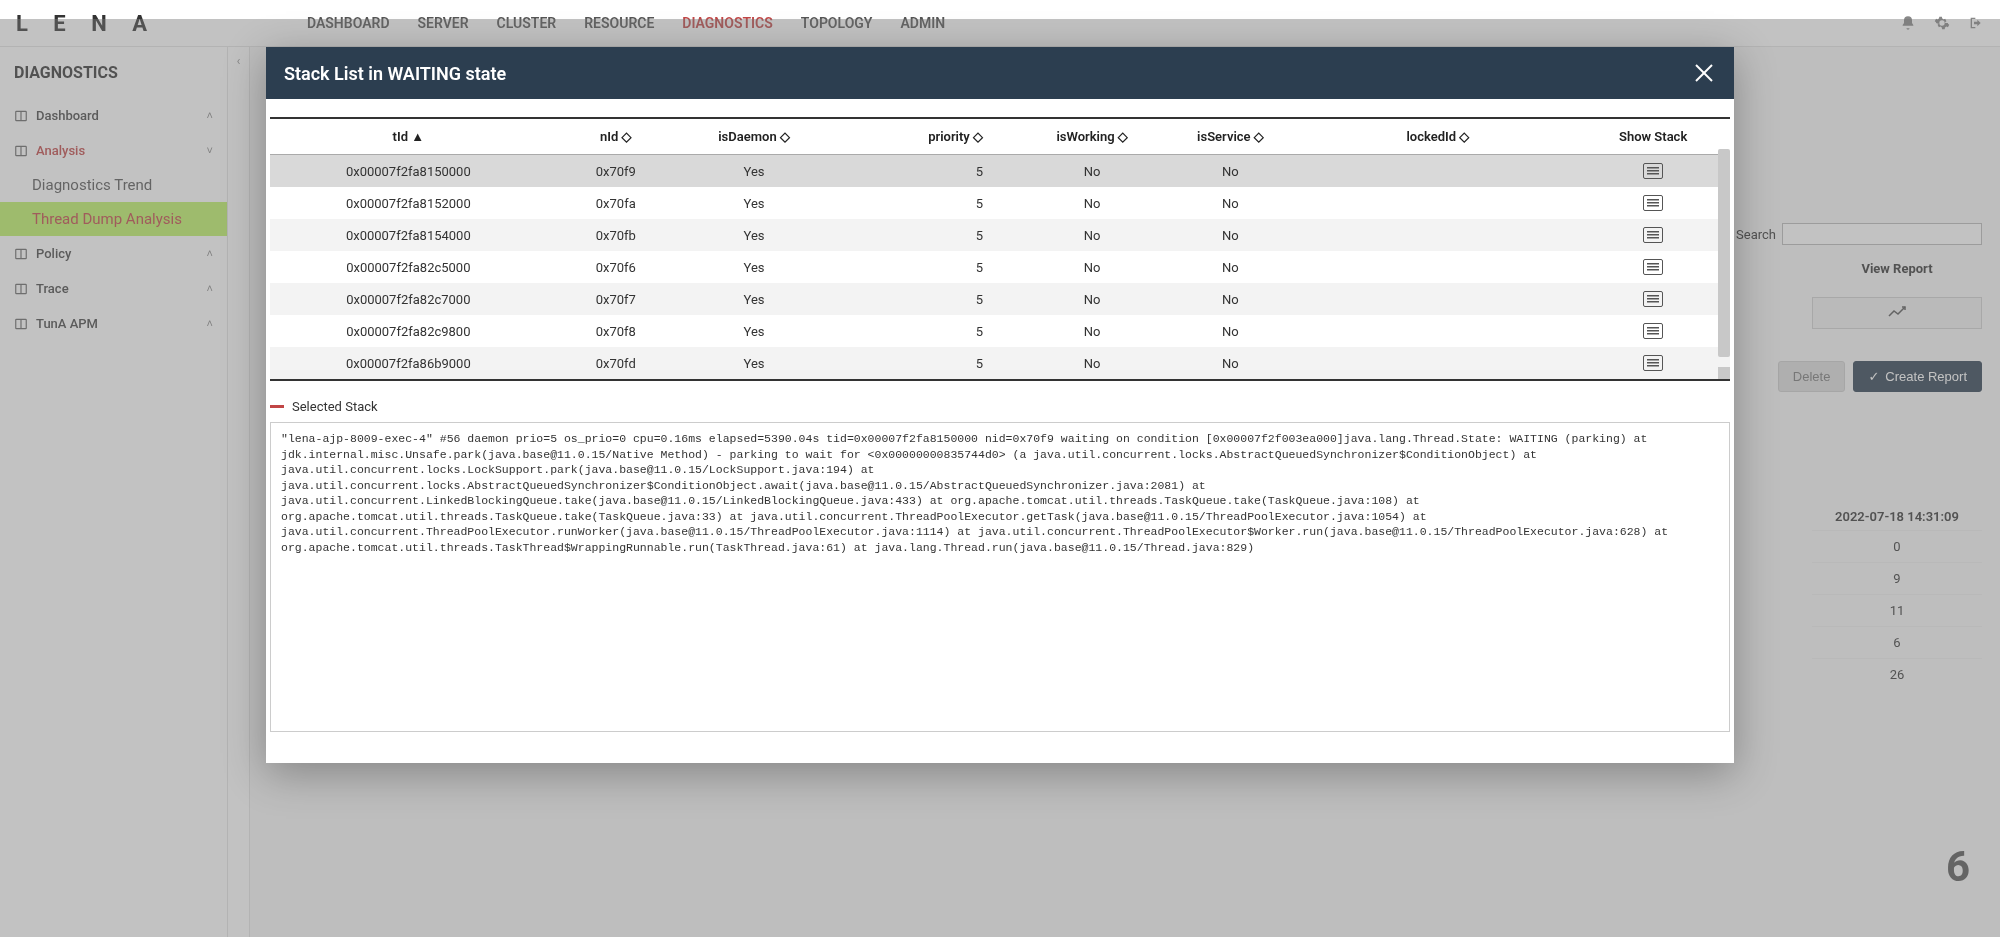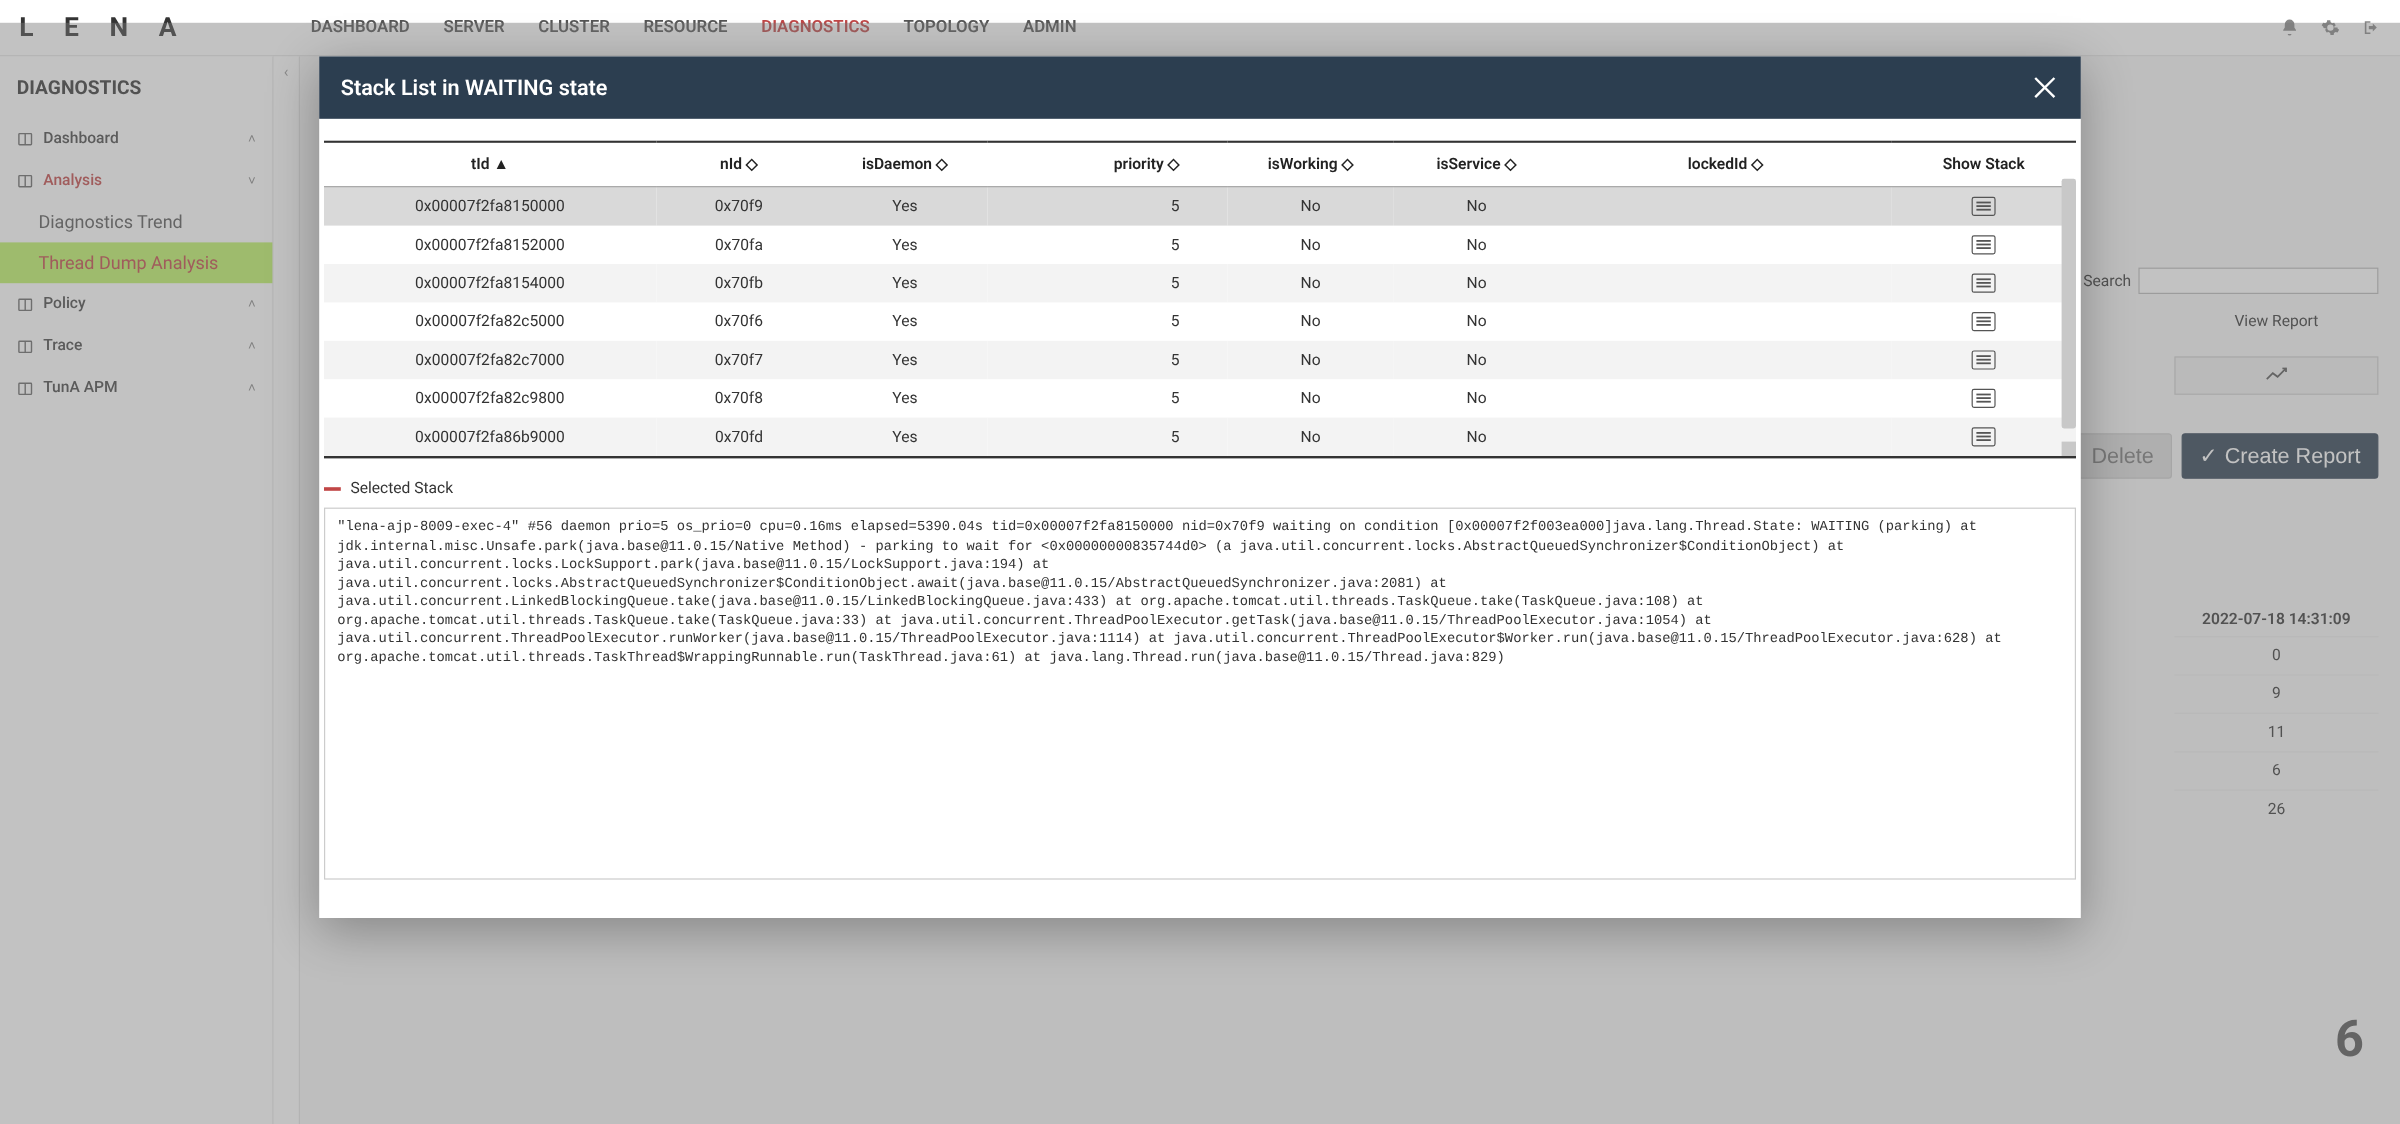--- a/index.html
+++ b/index.html
@@ -1,45 +1,45 @@
 <!DOCTYPE html>
 <html><head>
 <meta charset="utf-8">
 <style>
 * { box-sizing: border-box; margin: 0; padding: 0; }
 body { font-family: -apple-system, "Segoe UI", Roboto, Arial, sans-serif; font-size: 13px; color: #333; background: #f5f5f5; overflow: hidden; }
 .app { width: 2000px; height: 937px; position: relative; background: #fafafa; }
 
 
-.topbar { height: 47px; background: #fff; border-bottom: 1px solid #e3e3e3; display: flex; align-items: center; padding: 0 16px; }
+.topbar { height: 47px; background: #fff; border-bottom: 1px solid #e3e3e3; display: flex; align-items: center; padding: 0 16px; gap: 48px; }
 .logo { font-weight: 700; font-size: 22px; letter-spacing: 10px; color: #333; margin-right: 100px; }
 .nav { display: flex; gap: 24px; flex: 1; }
 .nav a { color: #555; font-weight: 600; font-size: 14px; text-decoration: none; padding: 12px 2px; }
 .nav a.active { color: #c14646; }
 .topicons { display: flex; gap: 18px; }
 .topicons span { color: #888; cursor: pointer; }
 
 
 .body { display: flex; height: calc(100% - 47px); }
 .sidebar { width: 228px; background: #fff; border-right: 1px solid #e3e3e3; }
 .side-title { padding: 16px 14px; font-weight: 700; font-size: 16px; color: #333; }
 .side-collapse { width: 22px; border-right: 1px solid #e3e3e3; display: flex; align-items: flex-start; justify-content: center; background: #fff; padding-top: 6px; color: #999; cursor: pointer; }
 .content { flex: 1; padding: 12px 16px; background: #f7f7f7; position: relative; }
 
 .side-item { display: flex; align-items: center; padding: 10px 14px; color: #444; cursor: pointer; gap: 8px; justify-content: space-between; }
 .side-item.parent { font-weight: 500; }
 .side-item.active-parent { color: #c14646; }
 .side-sub { padding: 8px 14px 8px 32px; color: #555; cursor: pointer; font-size: 15px; }
 .side-sub.active { background: #bef264; color: #c14646; }
-.btn { padding: 7px 14px; border-radius: 3px; font-size: 18px; border: 1px solid #ccc; background: #fff; cursor: pointer; }
+.btn { padding: 7px 14px; border-radius: 3px; font-size: 13px; border: 1px solid #ccc; background: #fff; cursor: pointer; }
 .btn-disabled { background:#ddd; color:#777; border-color:#ccc; }
 .btn-primary { background:#2c3e50; color:#fff; border-color:#2c3e50; display:flex; gap:6px; align-items:center; }
 .search-row { position:absolute; top: 176px; right: 18px; display:flex; align-items:center; gap:6px; }
 .search-row input { width:200px; height:22px; border:1px solid #bbb; padding:0 4px; }
-.view-report { position:absolute; top:214px; right:18px; width:170px; text-align:center; font-size:13px; color:#333; }
+.view-report { position:absolute; top:214px; right:18px; width:170px; text-align:center; font-size:13px; color:#333;font-weight:bold; }
 .chart-icon-box { position:absolute; top:250px; right:18px; width:170px; height:32px; border:1px solid #d0d0d0; display:flex; align-items:center; justify-content:center; background:#f0f0f0; }
 .action-row { position:absolute; top:314px; right:18px; display:flex; gap:8px; }
 
 .timestamp-col { position:absolute; top:456px; right:18px; width:170px; text-align:center; }
 .ts-head { font-weight:600; padding:6px 0; }
 .ts-row { padding:8px 0; border-top:1px solid #eee; font-size:13px; }
 
 .big6 { position:absolute; bottom:46px; right:30px; font-size:42px; font-weight:700; color:#555; }
 
 

